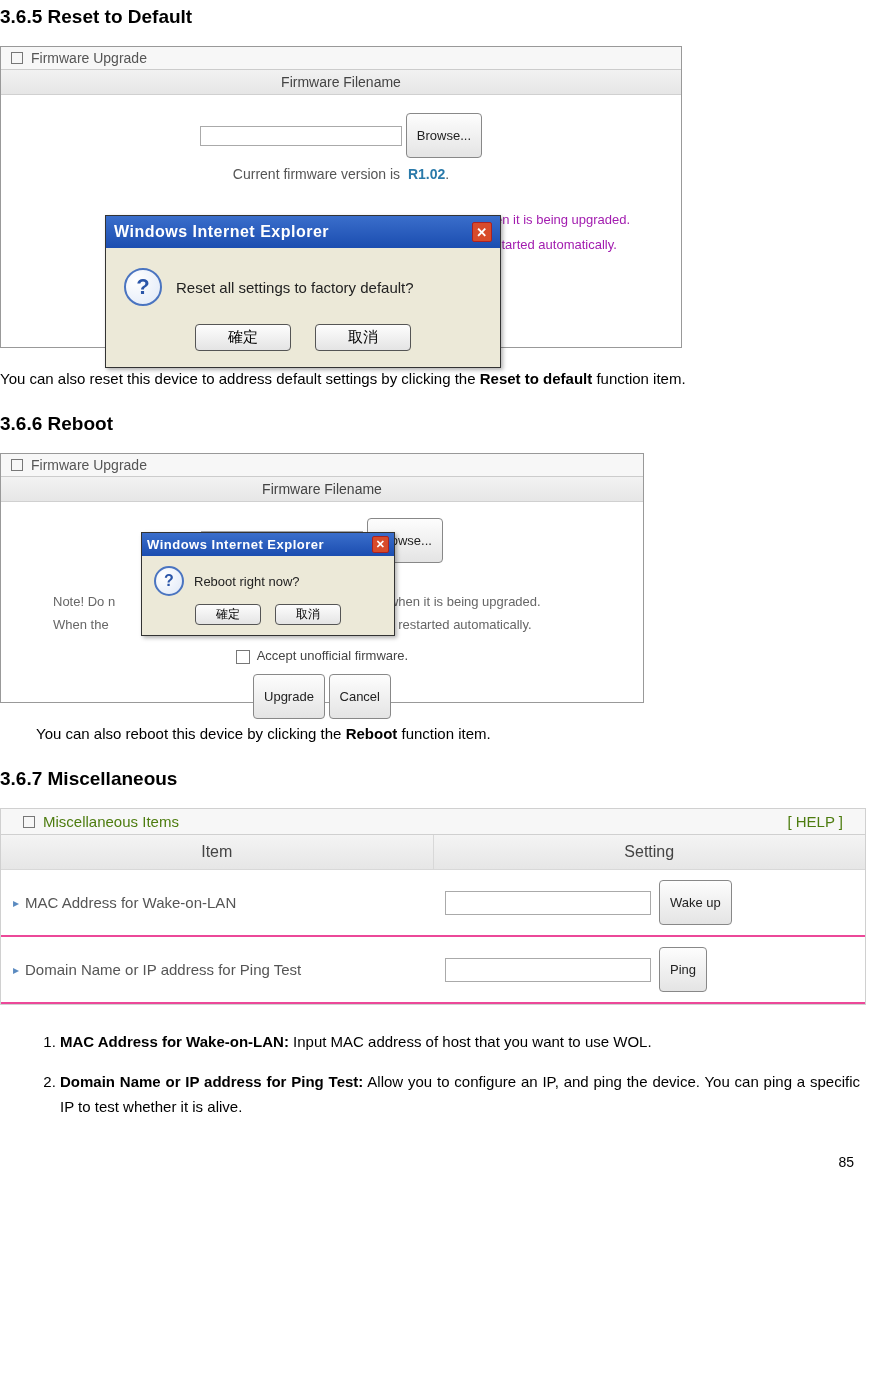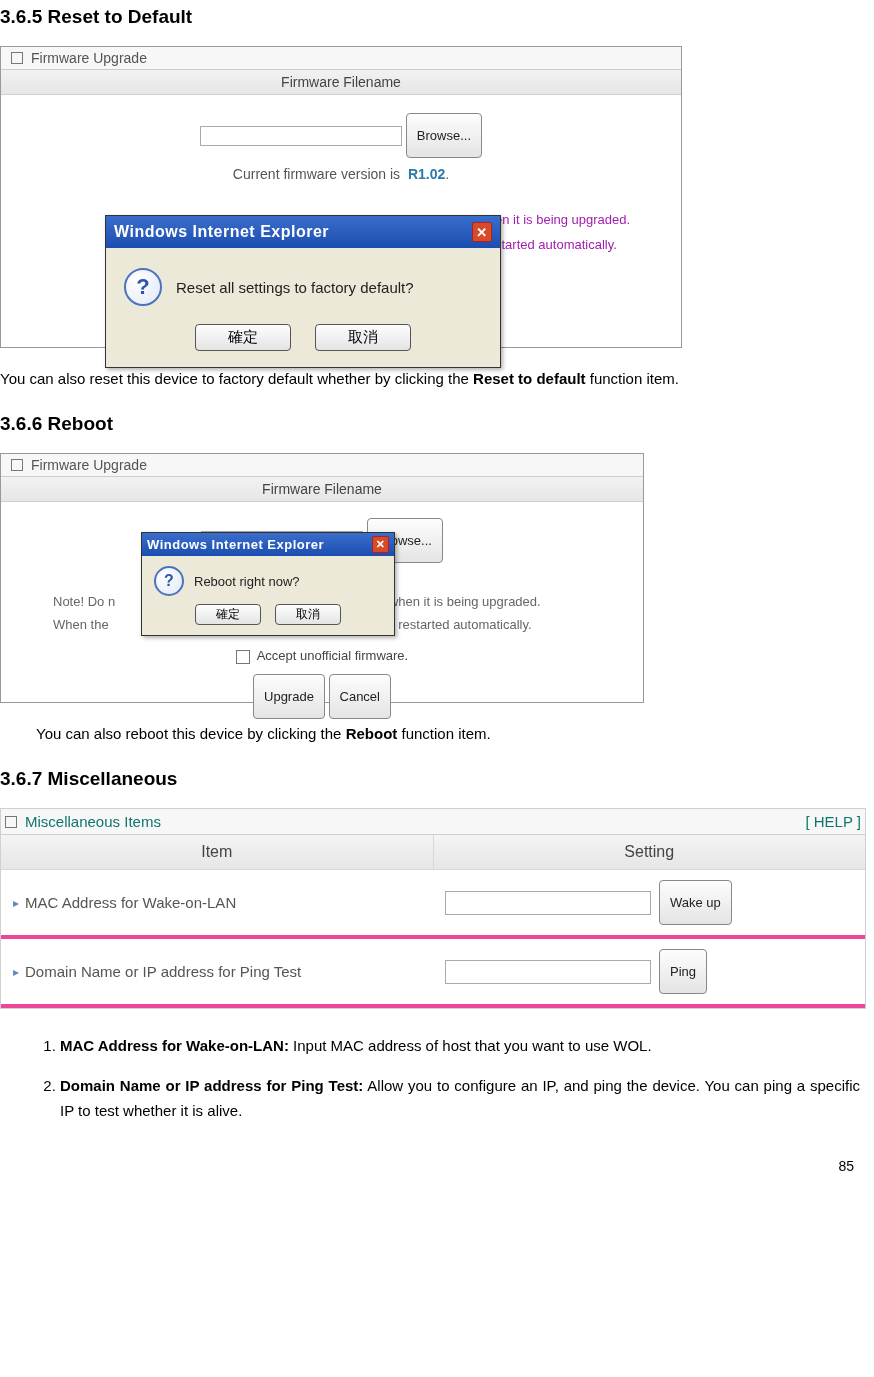--- a/index.html
+++ b/index.html
@@ -160,22 +160,22 @@
   .fig2 .bottom-btns { margin-top: 10px; margin-bottom: 20px;}
   
   .misc-table {
     width: 864px;
     border: 1px solid #d0d0d0;
     margin-bottom: 24px;
   }
   .misc-head {
     background: #f7f7f7;
     border-bottom: 1px solid #d0d0d0;
-    padding: 4px 4px;
-    color: #0f766e;
+    padding: 4px 22px;
+    color: #4d7c0f;
     display: flex;
     justify-content: space-between;
     align-items: center;
     font-size: 15px;
   }
   .misc-head .left { display:flex; align-items:center; gap:8px;}
   .misc-head .square { width:10px; height:10px; border:1px solid #777; display:inline-block;}
   .misc-th {
     display: flex;
     background: linear-gradient(#f4f4f4, #e6e6e6);
@@ -185,21 +185,21 @@
     width: 50%;
     text-align: center;
     padding: 8px 0;
     color: #444;
     font-size: 16px;
     border-right: 1px solid #d8d8d8;
   }
   .misc-th > div:last-child { border-right: none;}
   .misc-row {
     display: flex;
-    border-bottom: 4px solid #ec4899;
+    border-bottom: 2px solid #ec4899;
   }
   .misc-row > div {
     width: 50%;
     padding: 10px 12px;
     display: flex;
     align-items: center;
     font-size: 15px;
     color: #555;
   }
   .misc-row > div:first-child::before {
@@ -269,21 +269,21 @@
         <span>Reset all settings to factory default?</span>
       </div>
       <div class="ie-buttons">
         <span class="ie-btn">確定</span>
         <span class="ie-btn">取消</span>
       </div>
     </div>
   </div>
 
   <p class="prose">
-    <span>You can also reset this device to factory default whether by clicking the </span><span class="bold">Reset to default</span><span> function item.</span>
+    <span>You can also reset this device to address default settings by clicking the </span><span class="bold">Reset to default</span><span> function item.</span>
   </p>
 
   <h2>3.6.6 Reboot</h2>
 
   <div class="figure fig2">
     <div class="fw-header">
       <span class="square"></span>
       <span>Firmware Upgrade</span>
     </div>
     <div class="fw-filename-bar">Firmware Filename</div>

